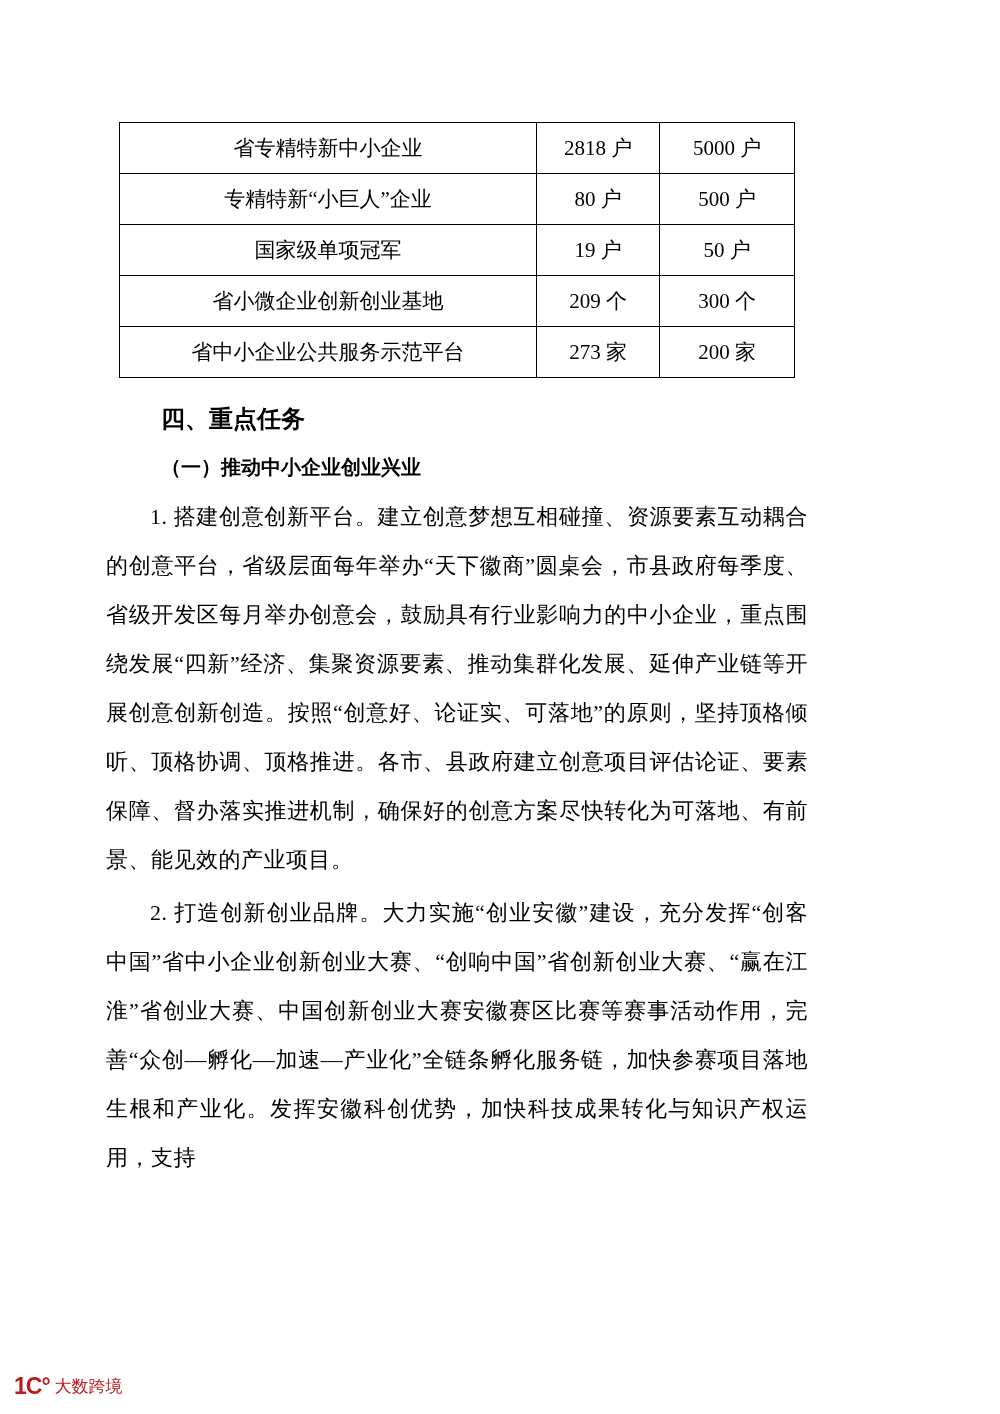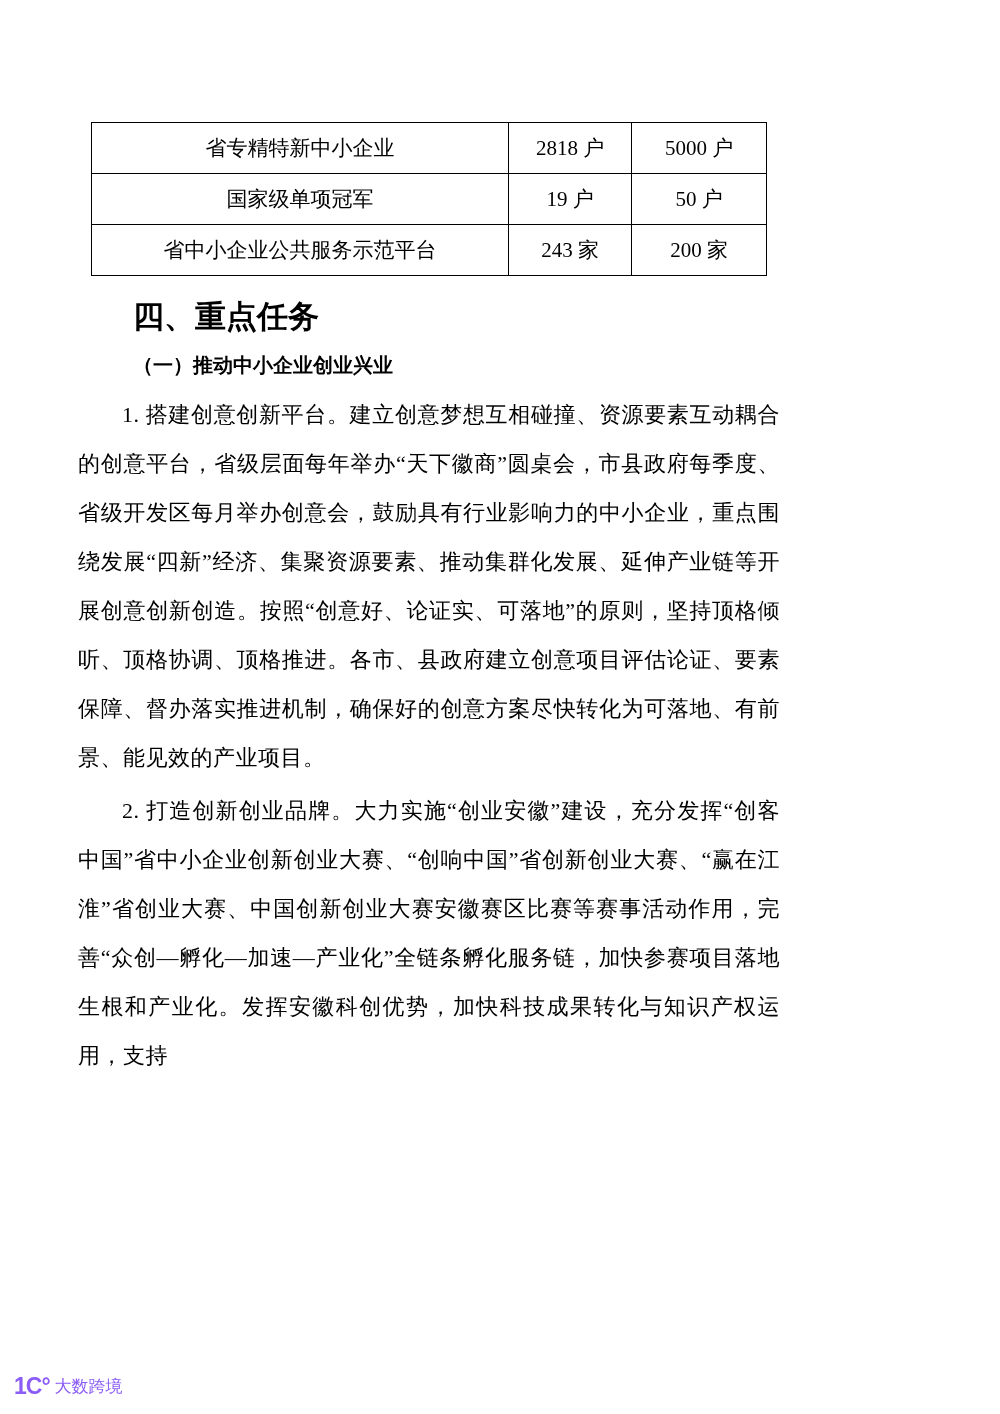--- a/index.html
+++ b/index.html
@@ -7,21 +7,21 @@
   .page {
     position: relative;
     width: 1000px;
     height: 1414px;
     background: #ffffff;
     color: #000000;
     font-family: "Liberation Serif", "DejaVu Serif", serif;
     overflow: hidden;
   }
   .content {
-    padding: 122px 148px 0 78px;
+    padding: 122px 148px 0 106px;
   }
   
   table.stats-table {
     border-collapse: collapse;
     width: 675px;
     margin-left: 13px;
     table-layout: fixed;
   }
   table.stats-table td {
     border: 1px solid #000000;
@@ -32,21 +32,21 @@
     padding: 0 4px;
   }
   td.c1 { width: 417px; }
   td.c2 { width: 123px; }
   td.c3 { width: 135px; }
   
   .h-section {
     margin-top: 16px;
     font-family: "Liberation Sans", "DejaVu Sans", sans-serif;
     font-weight: bold;
-    font-size: 31px;
+    font-size: 24px;
     line-height: 49px;
     text-indent: 55px;
   }
   .h-subsection {
     font-family: "Liberation Sans", "DejaVu Sans", sans-serif;
     font-weight: bold;
     font-size: 20px;
     line-height: 49px;
     text-indent: 55px;
   }
@@ -62,21 +62,21 @@
   .para .lead { font-weight: normal; }
   .para + .para { margin-top: 4px; }
   
   .watermark {
     position: absolute;
     left: 14px;
     bottom: 16px;
     display: flex;
     align-items: center;
     gap: 5px;
-    color: #8b5cf6;
+    color: #b91c1c;
     font-family: "Liberation Sans", "DejaVu Sans", sans-serif;
     user-select: none;
   }
   .watermark .logo {
     font-size: 23px;
     font-weight: bold;
     letter-spacing: -1px;
     line-height: 1;
   }
   .watermark .wm-text {
@@ -91,27 +91,37 @@
   <div class="content">
 
     <table class="stats-table">
       <tbody>
         <tr>
           <td class="c1">省专精特新中小企业</td>
           <td class="c2">2818 户</td>
           <td class="c3">5000 户</td>
         </tr>
         <tr>
+          <td class="c1">专精特新“小巨人”企业</td>
+          <td class="c2">80 户</td>
+          <td class="c3">500 户</td>
+        </tr>
+        <tr>
           <td class="c1">国家级单项冠军</td>
           <td class="c2">19 户</td>
           <td class="c3">50 户</td>
         </tr>
         <tr>
+          <td class="c1">省小微企业创新创业基地</td>
+          <td class="c2">209 个</td>
+          <td class="c3">300 个</td>
+        </tr>
+        <tr>
           <td class="c1">省中小企业公共服务示范平台</td>
-          <td class="c2">243 家</td>
+          <td class="c2">273 家</td>
           <td class="c3">200 家</td>
         </tr>
       </tbody>
     </table>
 
     <h2 class="h-section">四、重点任务</h2>
     <h3 class="h-subsection">（一）推动中小企业创业兴业</h3>
 
     <p class="para"><span class="lead">1. 搭建创意创新平台。</span><span>建立创意梦想互相碰撞、资源要素互动耦合的创意平台，省级层面每年举办“天下徽商”圆桌会，市县政府每季度、省级开发区每月举办创意会，鼓励具有行业影响力的中小企业，重点围绕发展“四新”经济、集聚资源要素、推动集群化发展、延伸产业链等开展创意创新创造。按照“创意好、论证实、可落地”的原则，坚持顶格倾听、顶格协调、顶格推进。各市、县政府建立创意项目评估论证、要素保障、督办落实推进机制，确保好的创意方案尽快转化为可落地、有前景、能见效的产业项目。</span></p>
 

